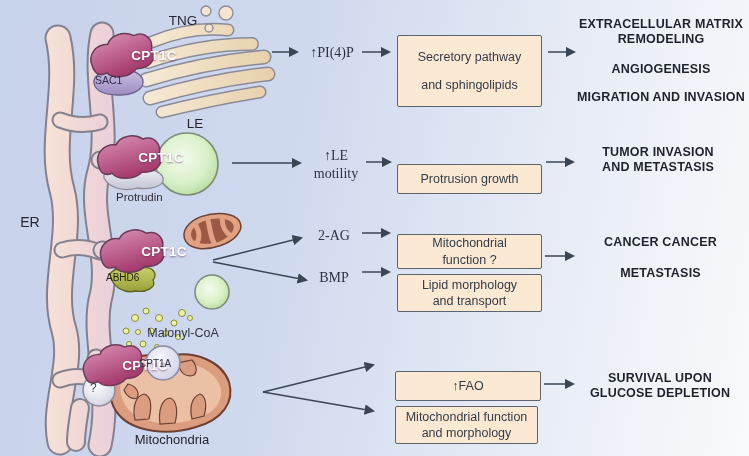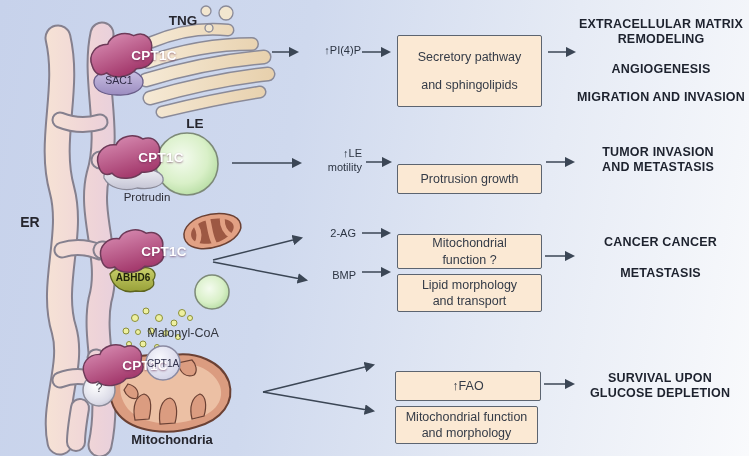--- a/index.html
+++ b/index.html
@@ -3,37 +3,37 @@
 <meta charset="utf-8">
 <style>
   html,body{margin:0;padding:0;background:#fff;}
   .canvas{
     position:relative;width:749px;height:456px;overflow:hidden;
     background:linear-gradient(100deg,#c7d2eb 0%,#cfd9ee 38%,#e6ebf5 70%,#f9fafc 100%);
     font-family:"Liberation Sans",sans-serif;
   }
   .art{position:absolute;left:0;top:0;}
   .lbl{position:absolute;text-align:center;color:#26262e;line-height:1.15;}
-  .b{font-weight:bold;}
-  .med{position:absolute;text-align:right;color:#2c3442;font-size:11px;line-height:1.25;}
+  .b{font-weight:normal;}
+  .med{position:absolute;text-align:center;color:#2c3442;font-size:14px;line-height:1.25;font-family:Liberation Serif, serif;}
   .box{
     position:absolute;background:#fbe9d4;border:1.5px solid #5c6470;border-radius:2px;
     display:flex;flex-direction:column;justify-content:center;align-items:center;
     text-align:center;color:#343b47;font-size:12.5px;line-height:1.3;box-sizing:border-box;padding:3px 4px;margin-top:16px;
   }
   .box .gap{height:12px;}
   .outcome{
     position:absolute;text-align:center;font-weight:bold;color:#1d222e;
     font-size:12.5px;line-height:1.2;letter-spacing:.2px;
   }
   .outcome .item{margin:0 0 13px 0;}
   .outcome .item:last-child{margin:0;}
   .wlbl{position:absolute;text-align:center;color:#fff;font-weight:bold;font-size:13.5px;
         text-shadow:0 1px 2px rgba(90,30,70,.55);letter-spacing:.2px;padding-left:32px;}
-  .slbl{position:absolute;text-align:center;line-height:1.1;}
+  .slbl{position:absolute;line-height:1.1;}
 </style>
 </head>
 <body>
 
 <div class="canvas">
 
   <svg class="art" width="749" height="456" viewBox="0 0 749 456">
     <defs>
       <linearGradient id="erg" gradientUnits="userSpaceOnUse" x1="30" y1="0" x2="150" y2="0">
         <stop offset="0" stop-color="#f9e7d4"></stop>

